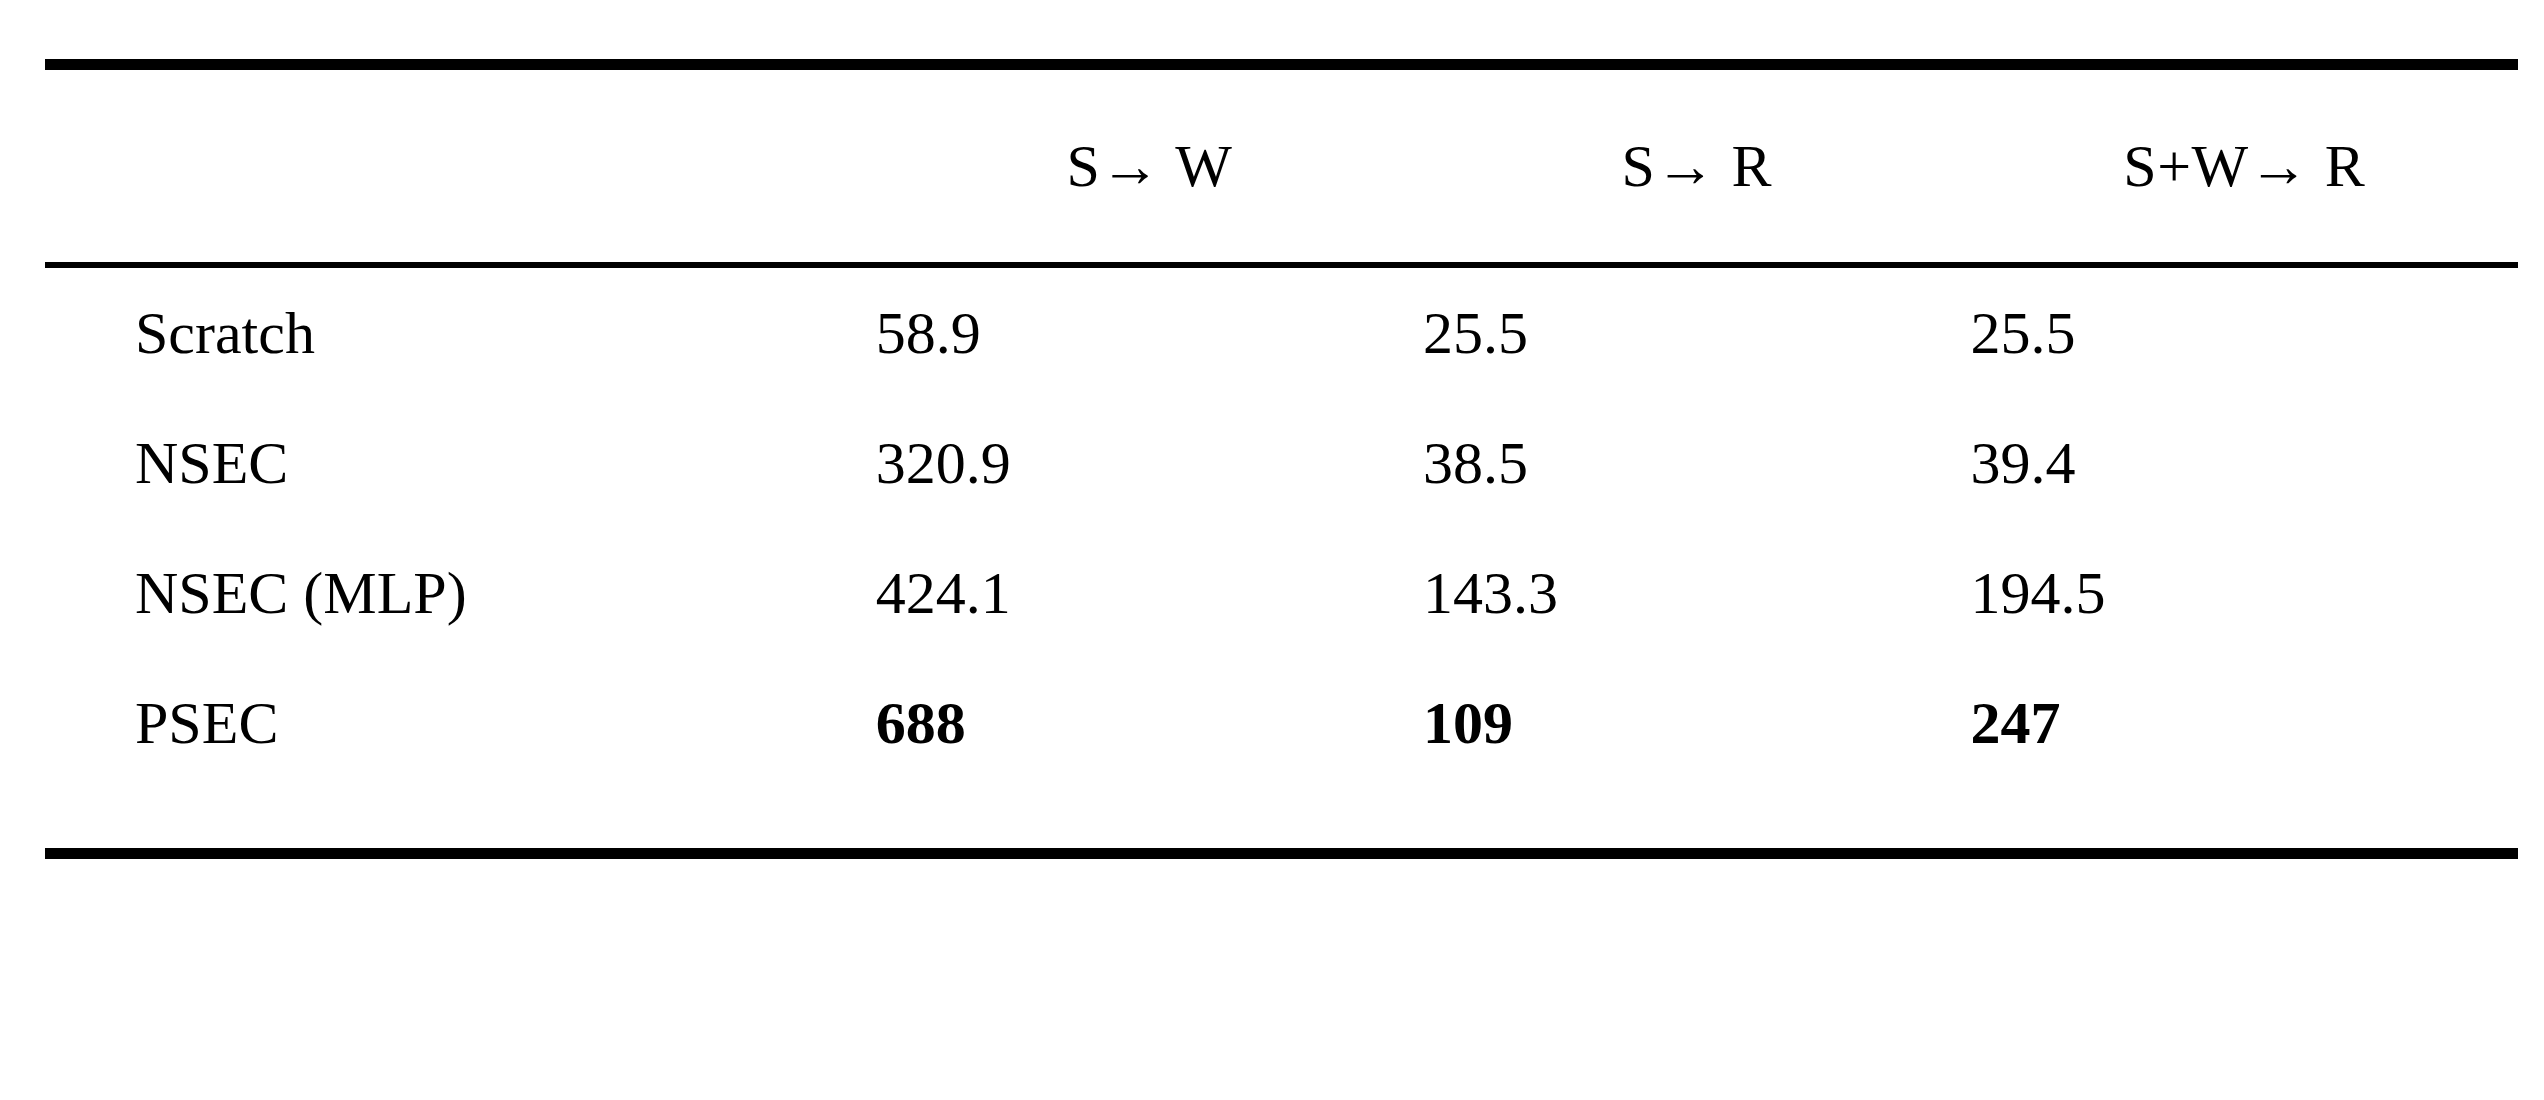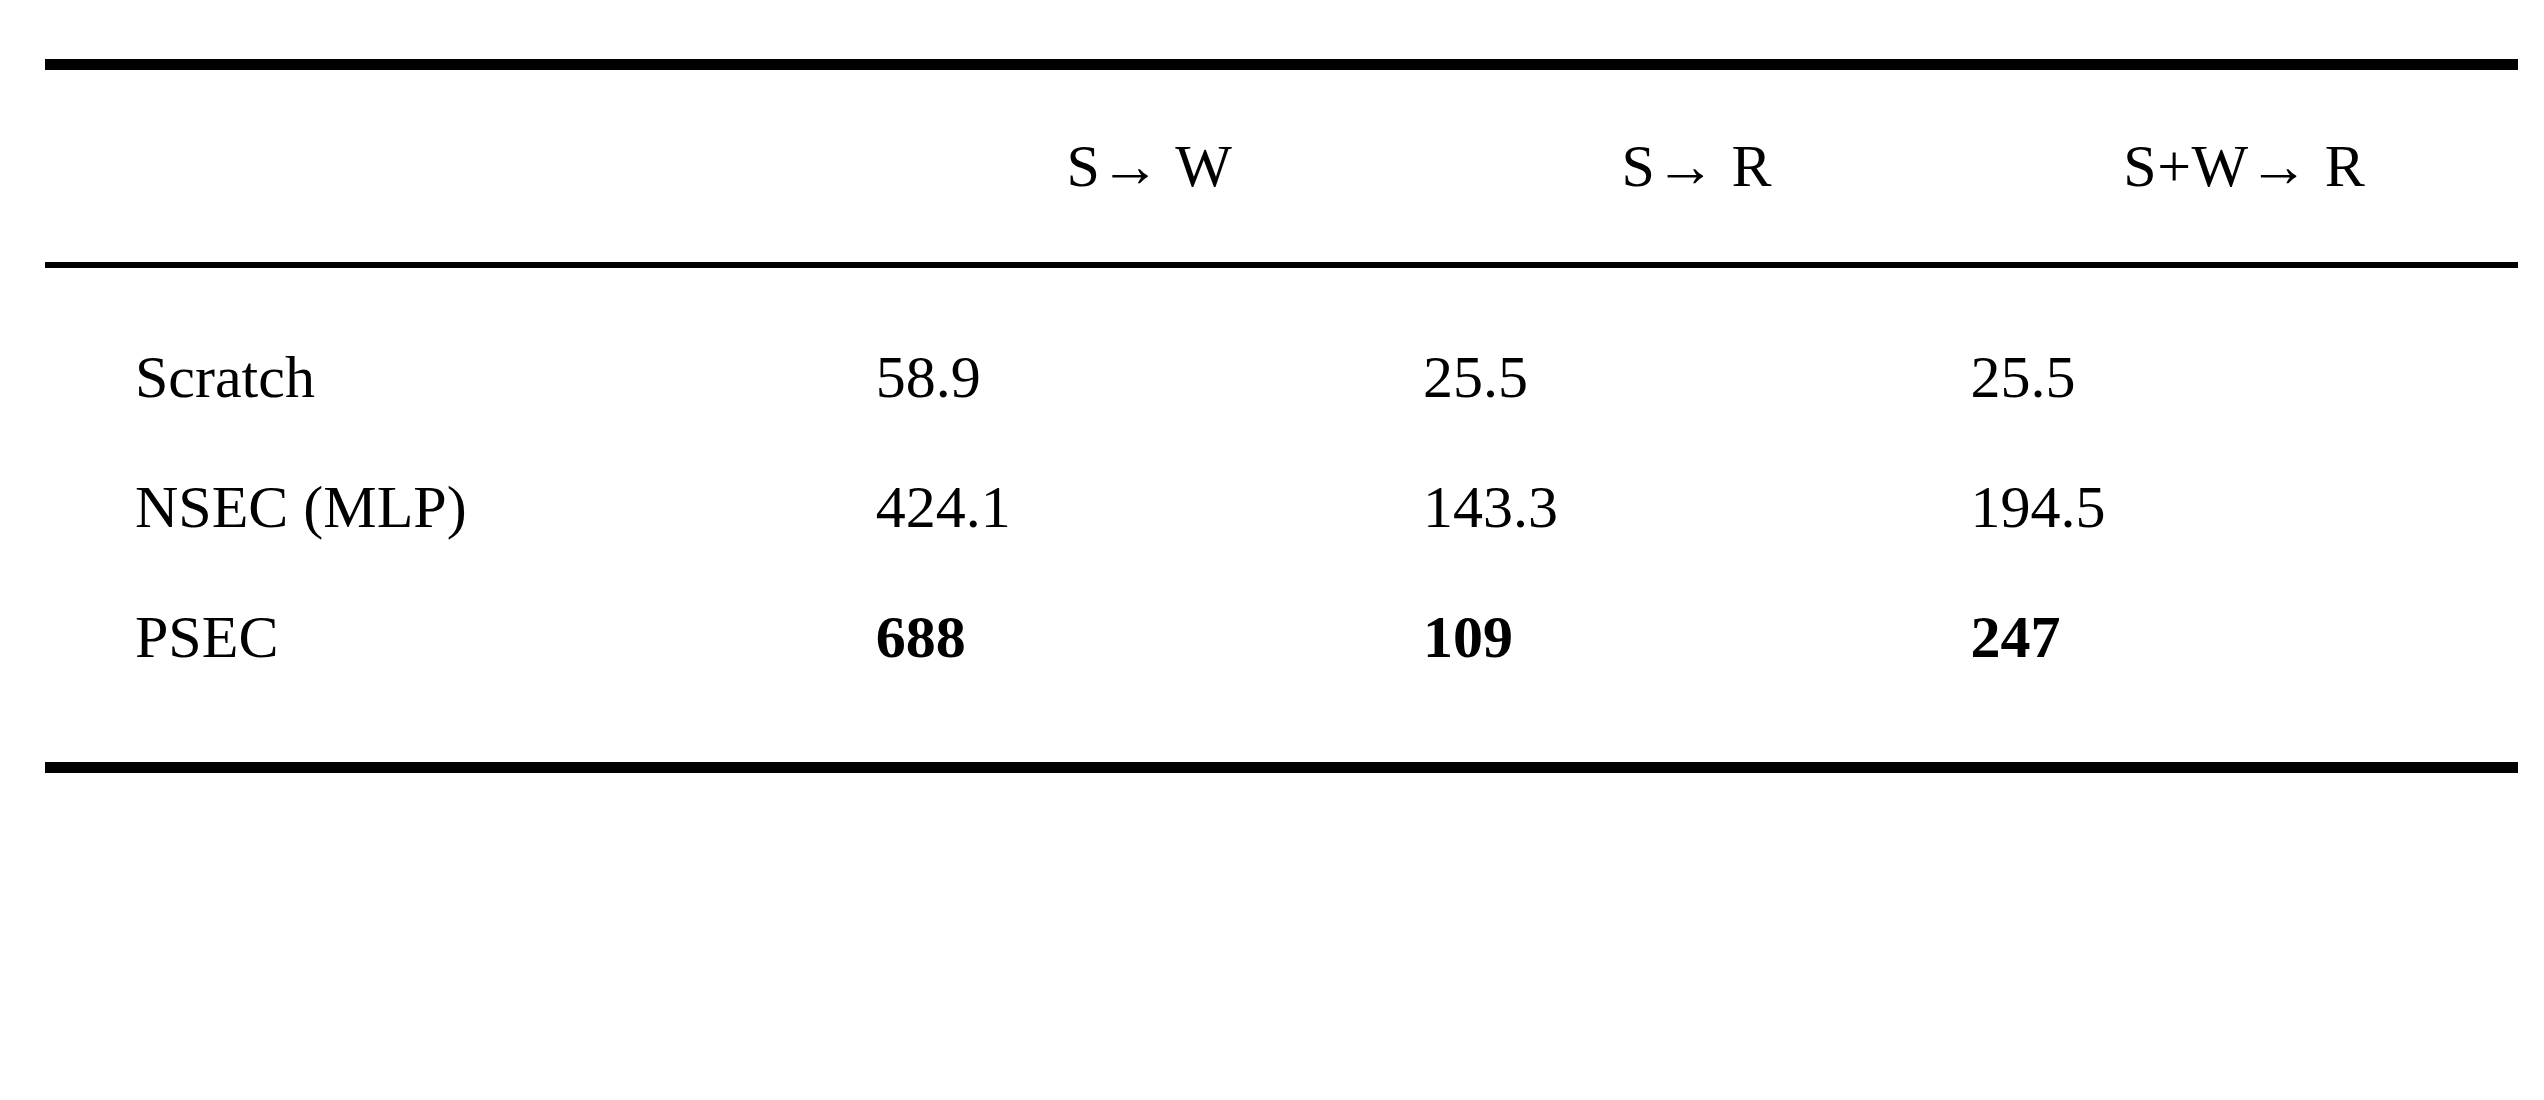--- a/index.html
+++ b/index.html
@@ -59,21 +59,20 @@
   table.results thead th.label-head {
     text-align: left;
   }
 
   .hdr-text {
     display: inline-block;
     letter-spacing: 0.5px;
   }
 
   table.results tbody tr.first-row td {
-    padding-top: 44px;
     margin-top: 11px;
   }
   table.results tbody tr.last-row td {
     padding-bottom: 60px;
   }
 
   table.results tbody td.row-label {
     text-align: left;
     padding-left: 90px;
   }
@@ -117,20 +116,26 @@
       <col class="c-data">
     </colgroup>
     <tbody>
       <tr class="first-row">
         <td class="row-label">Scratch</td>
         <td class="cell">58.9</td>
         <td class="cell">25.5</td>
         <td class="cell">25.5</td>
       </tr>
       <tr>
+        <td class="row-label">NSEC</td>
+        <td class="cell">320.9</td>
+        <td class="cell">38.5</td>
+        <td class="cell">39.4</td>
+      </tr>
+      <tr>
         <td class="row-label">NSEC (MLP)</td>
         <td class="cell">424.1</td>
         <td class="cell">143.3</td>
         <td class="cell">194.5</td>
       </tr>
       <tr class="last-row">
         <td class="row-label">PSEC</td>
         <td class="cell bold">688</td>
         <td class="cell bold">109</td>
         <td class="cell bold">247</td>

